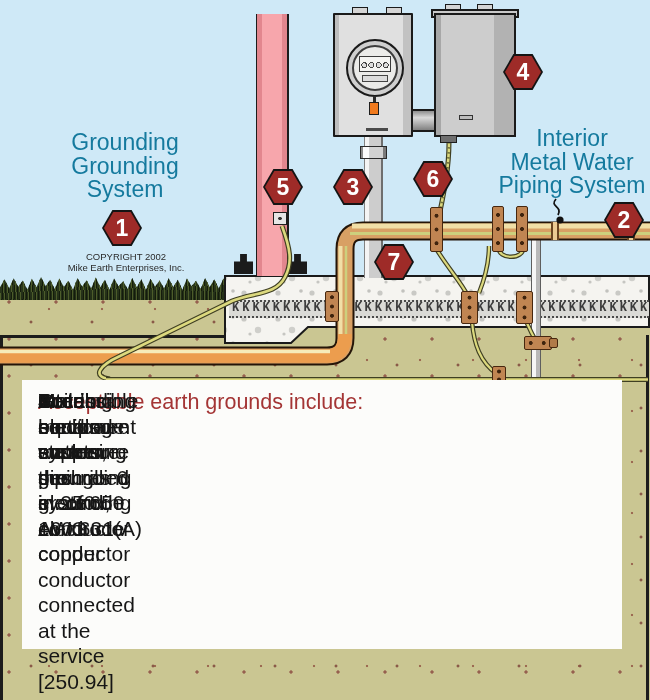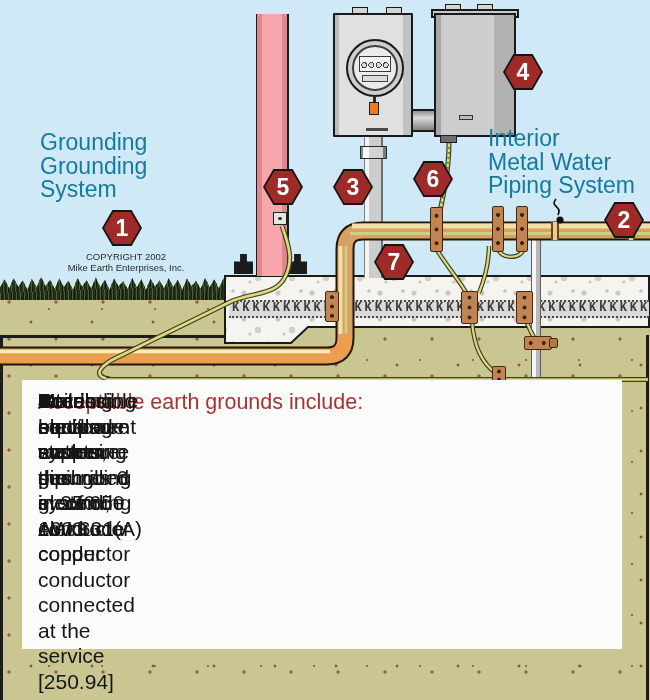--- a/index.html
+++ b/index.html
@@ -116,21 +116,21 @@
   .badge .hex-outer{left:0;top:0;width:40px;height:36px;background:#141414;
     clip-path:polygon(26% 0,74% 0,100% 50%,74% 100%,26% 100%,0 50%);}
   .badge .hex-inner{left:2px;top:2px;width:36px;height:32px;background:#9e2b28;
     clip-path:polygon(26% 0,74% 0,100% 50%,74% 100%,26% 100%,0 50%);
     display:flex;align-items:center;justify-content:center;
     color:#fff;font-weight:bold;font-size:23px;position:absolute;}
 
   
   .main-title{left:18px;top:12px;width:228px;text-align:center;z-index:13;
     color:#121212;font-size:23px;line-height:25px;}
-  .teal-label{z-index:13;text-align:left;color:#157a9e;font-size:23px;line-height:23.5px;}
+  .teal-label{z-index:13;text-align:center;color:#157a9e;font-size:23px;line-height:23.5px;}
   .ges-label{left:40px;top:131px;width:170px;}
   .water-label{left:488px;top:127px;width:168px;}
   .copyright{left:42px;top:251px;width:168px;text-align:center;z-index:13;color:#2a2a2a;
     font-size:9.5px;line-height:11px;}
 
   
   .info-box{
     left:22px;top:380px;width:600px;height:269px;background:#fcfcfa;z-index:14;
     padding:8px 10px 6px 16px;color:#161616;
   }

